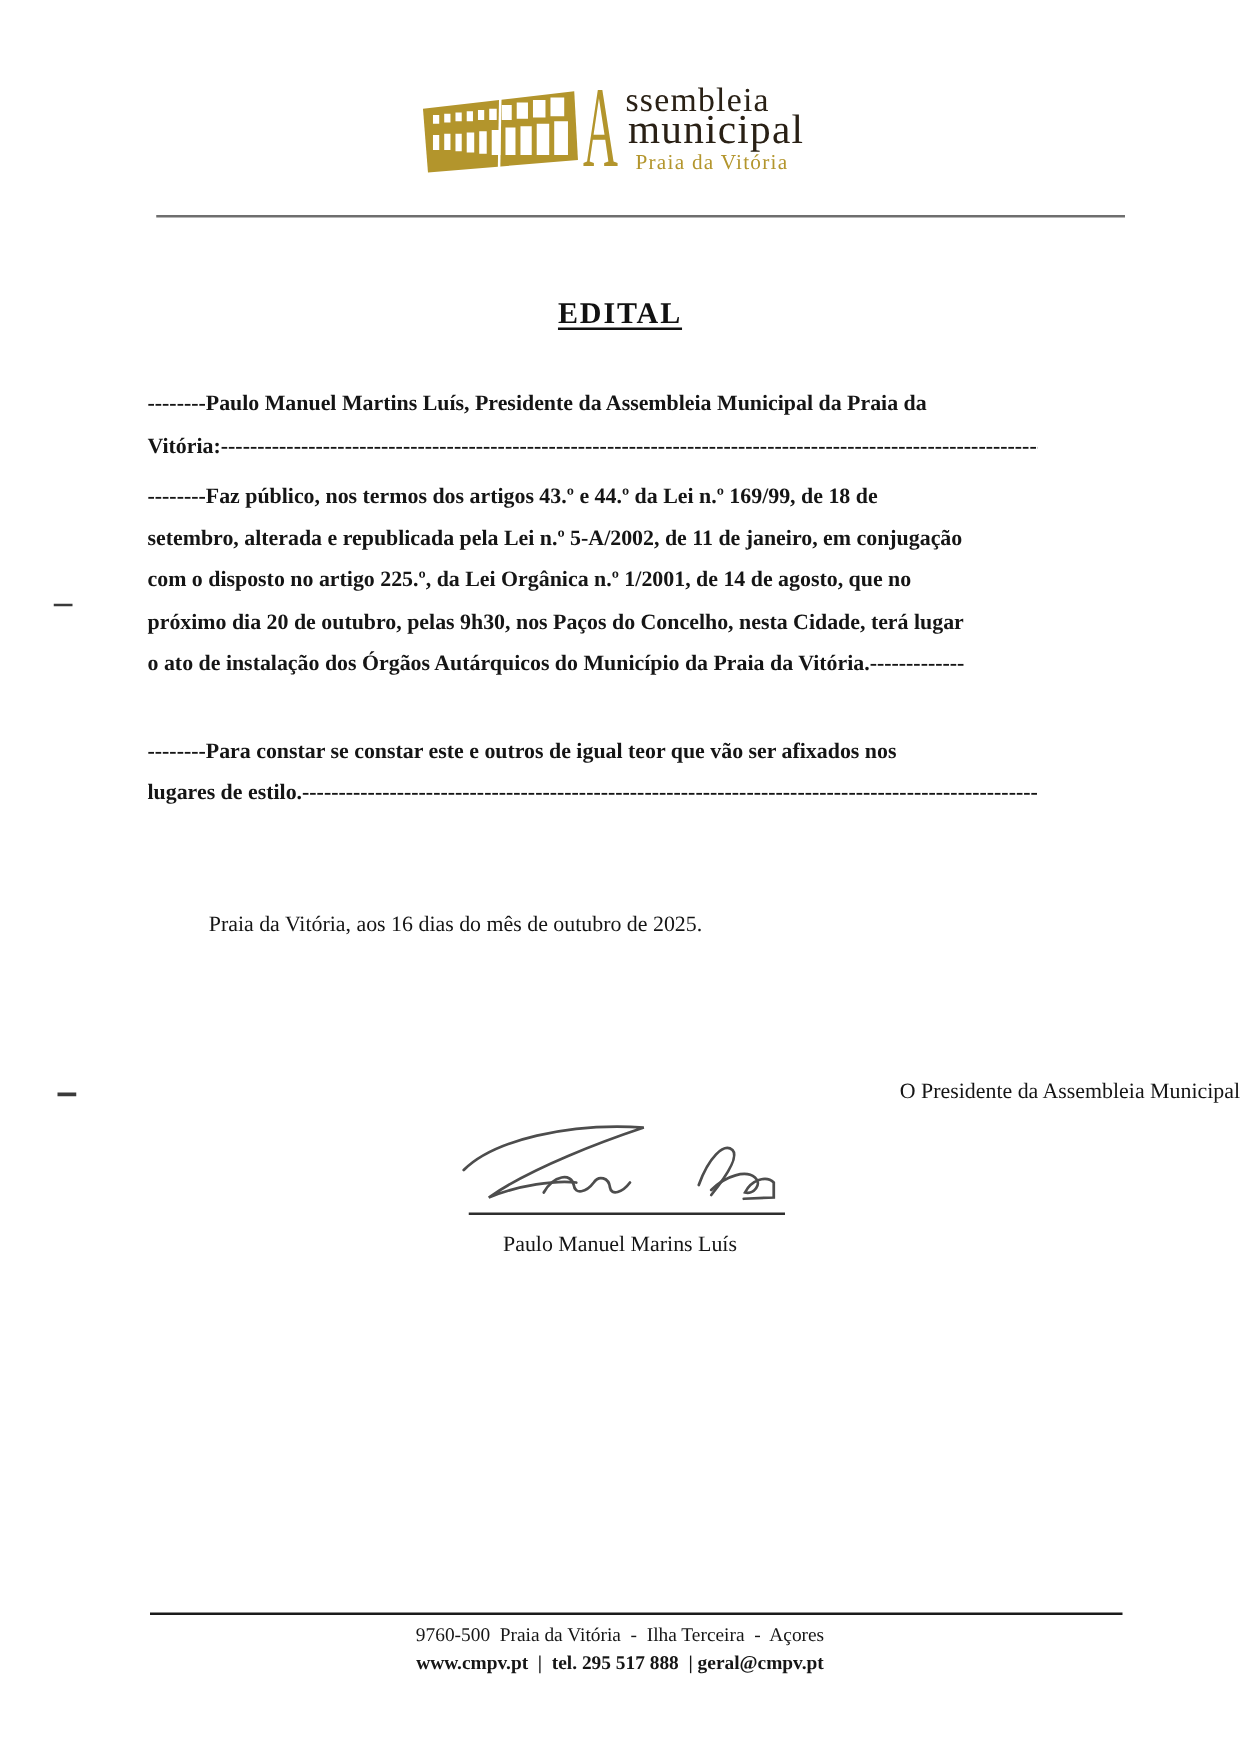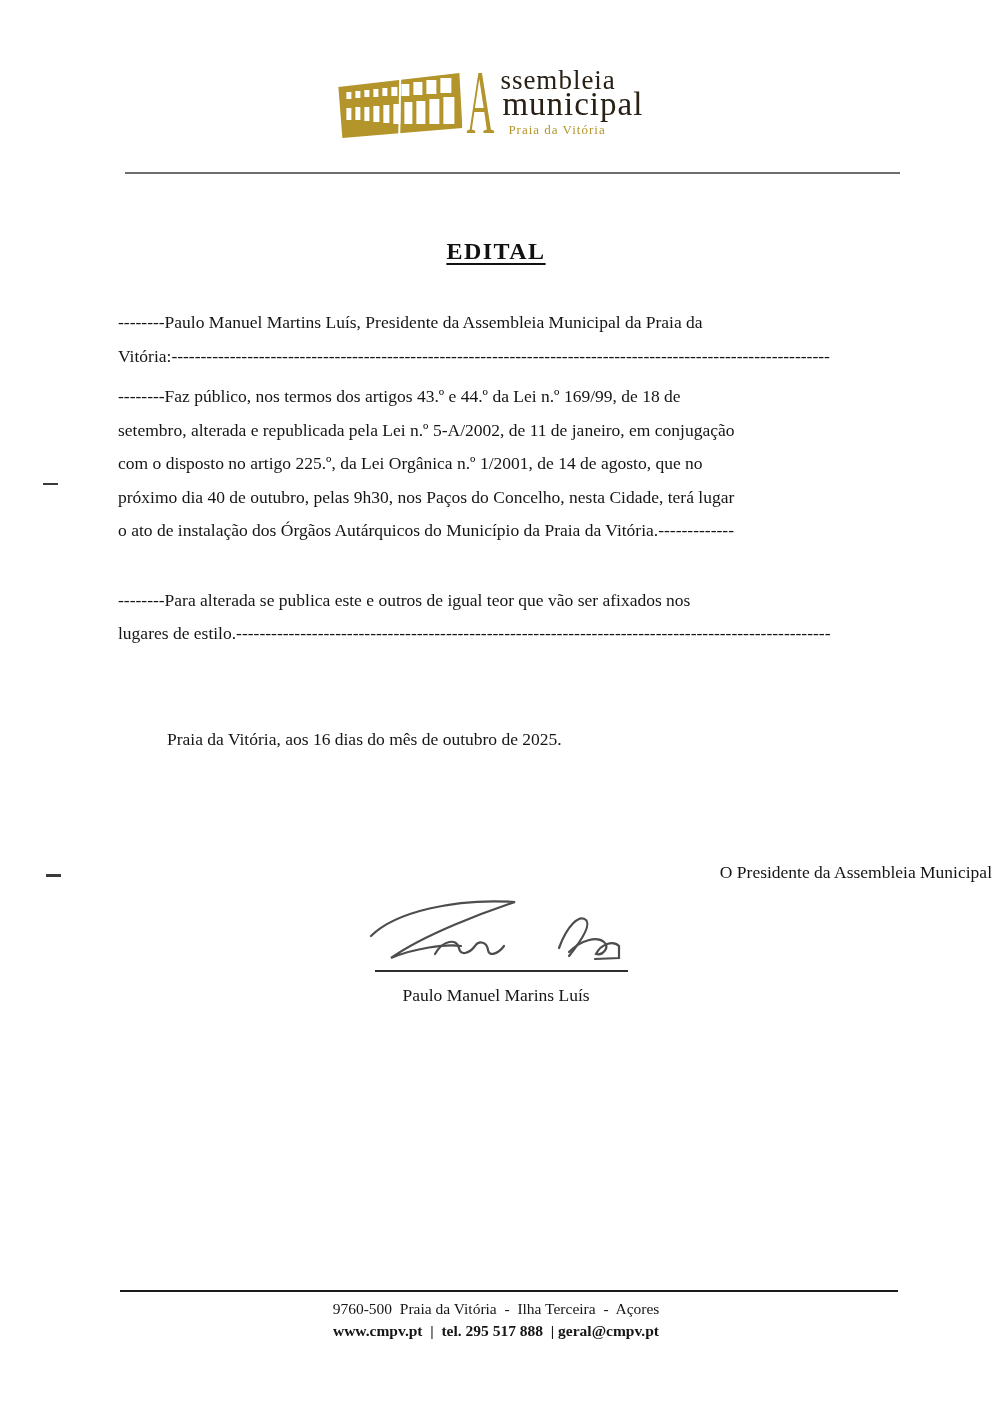--- a/index.html
+++ b/index.html
@@ -61,21 +61,21 @@
     color: #292015;
   }
   .wm-line2 {
     font-size: 33px;
     line-height: 25px;
     letter-spacing: 1px;
     color: #292015;
     margin-left: 2px;
   }
   .wm-sub {
-    font-size: 13px;
+    font-size: 17px;
     line-height: 20px;
     color: #b3952c;
     margin-top: 3px;
     margin-left: 8px;
     letter-spacing: 1px;
   }
   .header-rule {
     position: absolute;
     top: 172px;
     left: 125px;
@@ -110,20 +110,21 @@
     left: 118px;
     width: 712px;
     font-size: 17.5px;
     line-height: 33.5px;
     color: #151515;
   }
   .doc-line {
     white-space: nowrap;
     overflow: hidden;
     max-width: 712px;
+    font-weight: bold;
   }
   .para-1 { margin-top: 7px; }
   .para-2 { margin-top: 36px; }
   .date-line {
     margin-top: 72px;
     padding-left: 49px;
     white-space: pre;
   }
 
   
@@ -247,25 +248,25 @@
   <div class="doc-body">
 
   <div class="para para-0">
         <div class="doc-line">--------Paulo Manuel Martins Luís, Presidente da Assembleia Municipal da Praia da</div>
         <div class="doc-line">Vitória:------------------------------------------------------------------------------------------------------------------------</div>
       </div>
       <div class="para para-1">
         <div class="doc-line">--------Faz público, nos termos dos artigos 43.º e 44.º da Lei n.º 169/99, de 18 de</div>
         <div class="doc-line">setembro, alterada e republicada pela Lei n.º 5-A/2002, de 11 de janeiro, em conjugação</div>
         <div class="doc-line">com o disposto no artigo 225.º, da Lei Orgânica n.º 1/2001, de 14 de agosto, que no</div>
-        <div class="doc-line">próximo dia 40 de outubro, pelas 9h30, nos Paços do Concelho, nesta Cidade, terá lugar</div>
+        <div class="doc-line">próximo dia 20 de outubro, pelas 9h30, nos Paços do Concelho, nesta Cidade, terá lugar</div>
         <div class="doc-line">o ato de instalação dos Órgãos Autárquicos do Município da Praia da Vitória.-------------</div>
       </div>
       <div class="para para-2">
-        <div class="doc-line">--------Para alterada se publica este e outros de igual teor que vão ser afixados nos</div>
+        <div class="doc-line">--------Para constar se constar este e outros de igual teor que vão ser afixados nos</div>
         <div class="doc-line">lugares de estilo.--------------------------------------------------------------------------------------------------------------</div>
       </div>
       <div class="date-line">Praia da Vitória, aos 16 dias do mês de outubro de 2025.</div>
     </div>
   <div class="doc-body" style="top:306px; pointer-events:none;"></div>
 
   <div class="fold-mark fold-mark-1"></div>
   <div class="fold-mark fold-mark-2"></div>
 
   <div class="sig-role">O Presidente da Assembleia Municipal</div>

